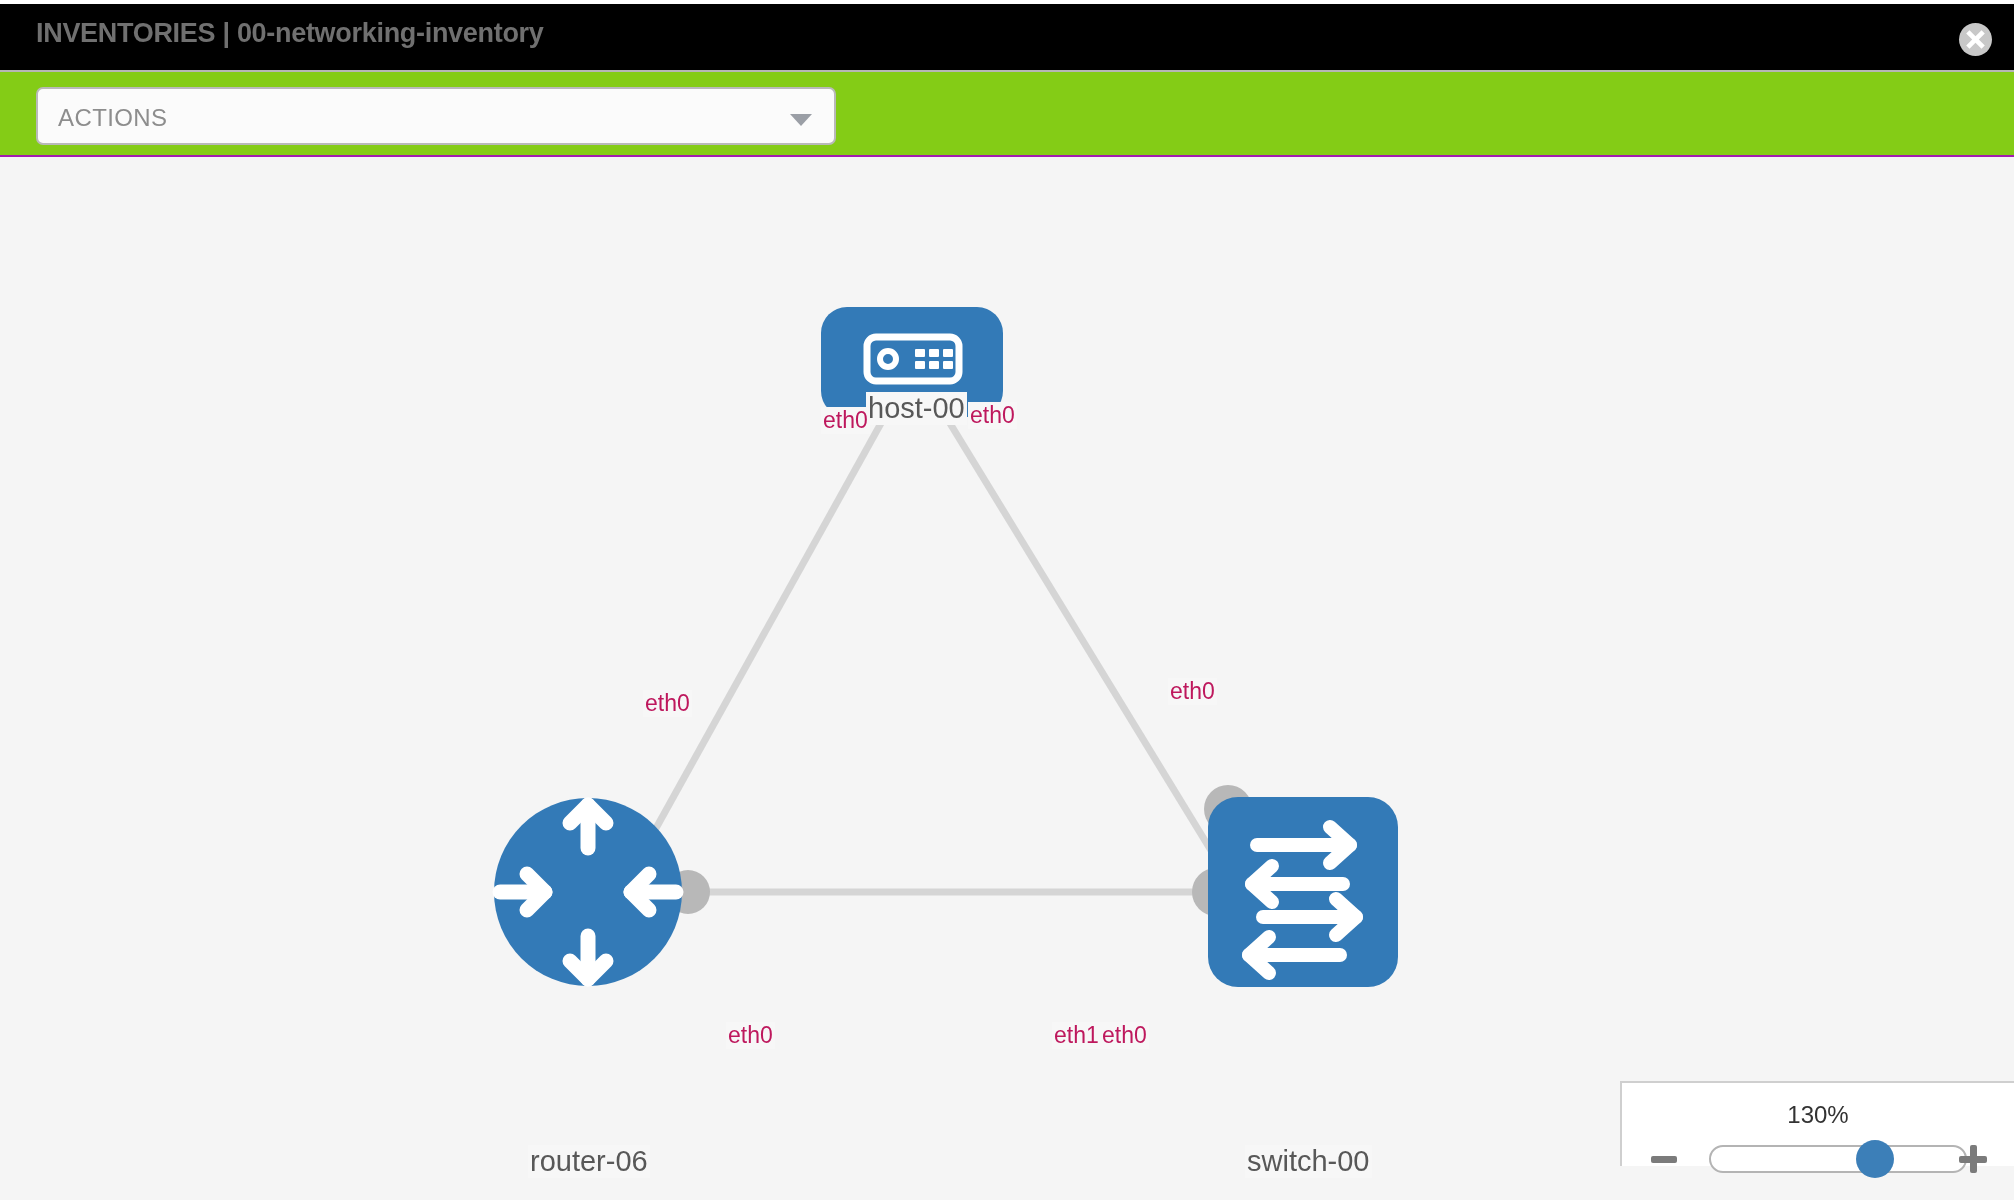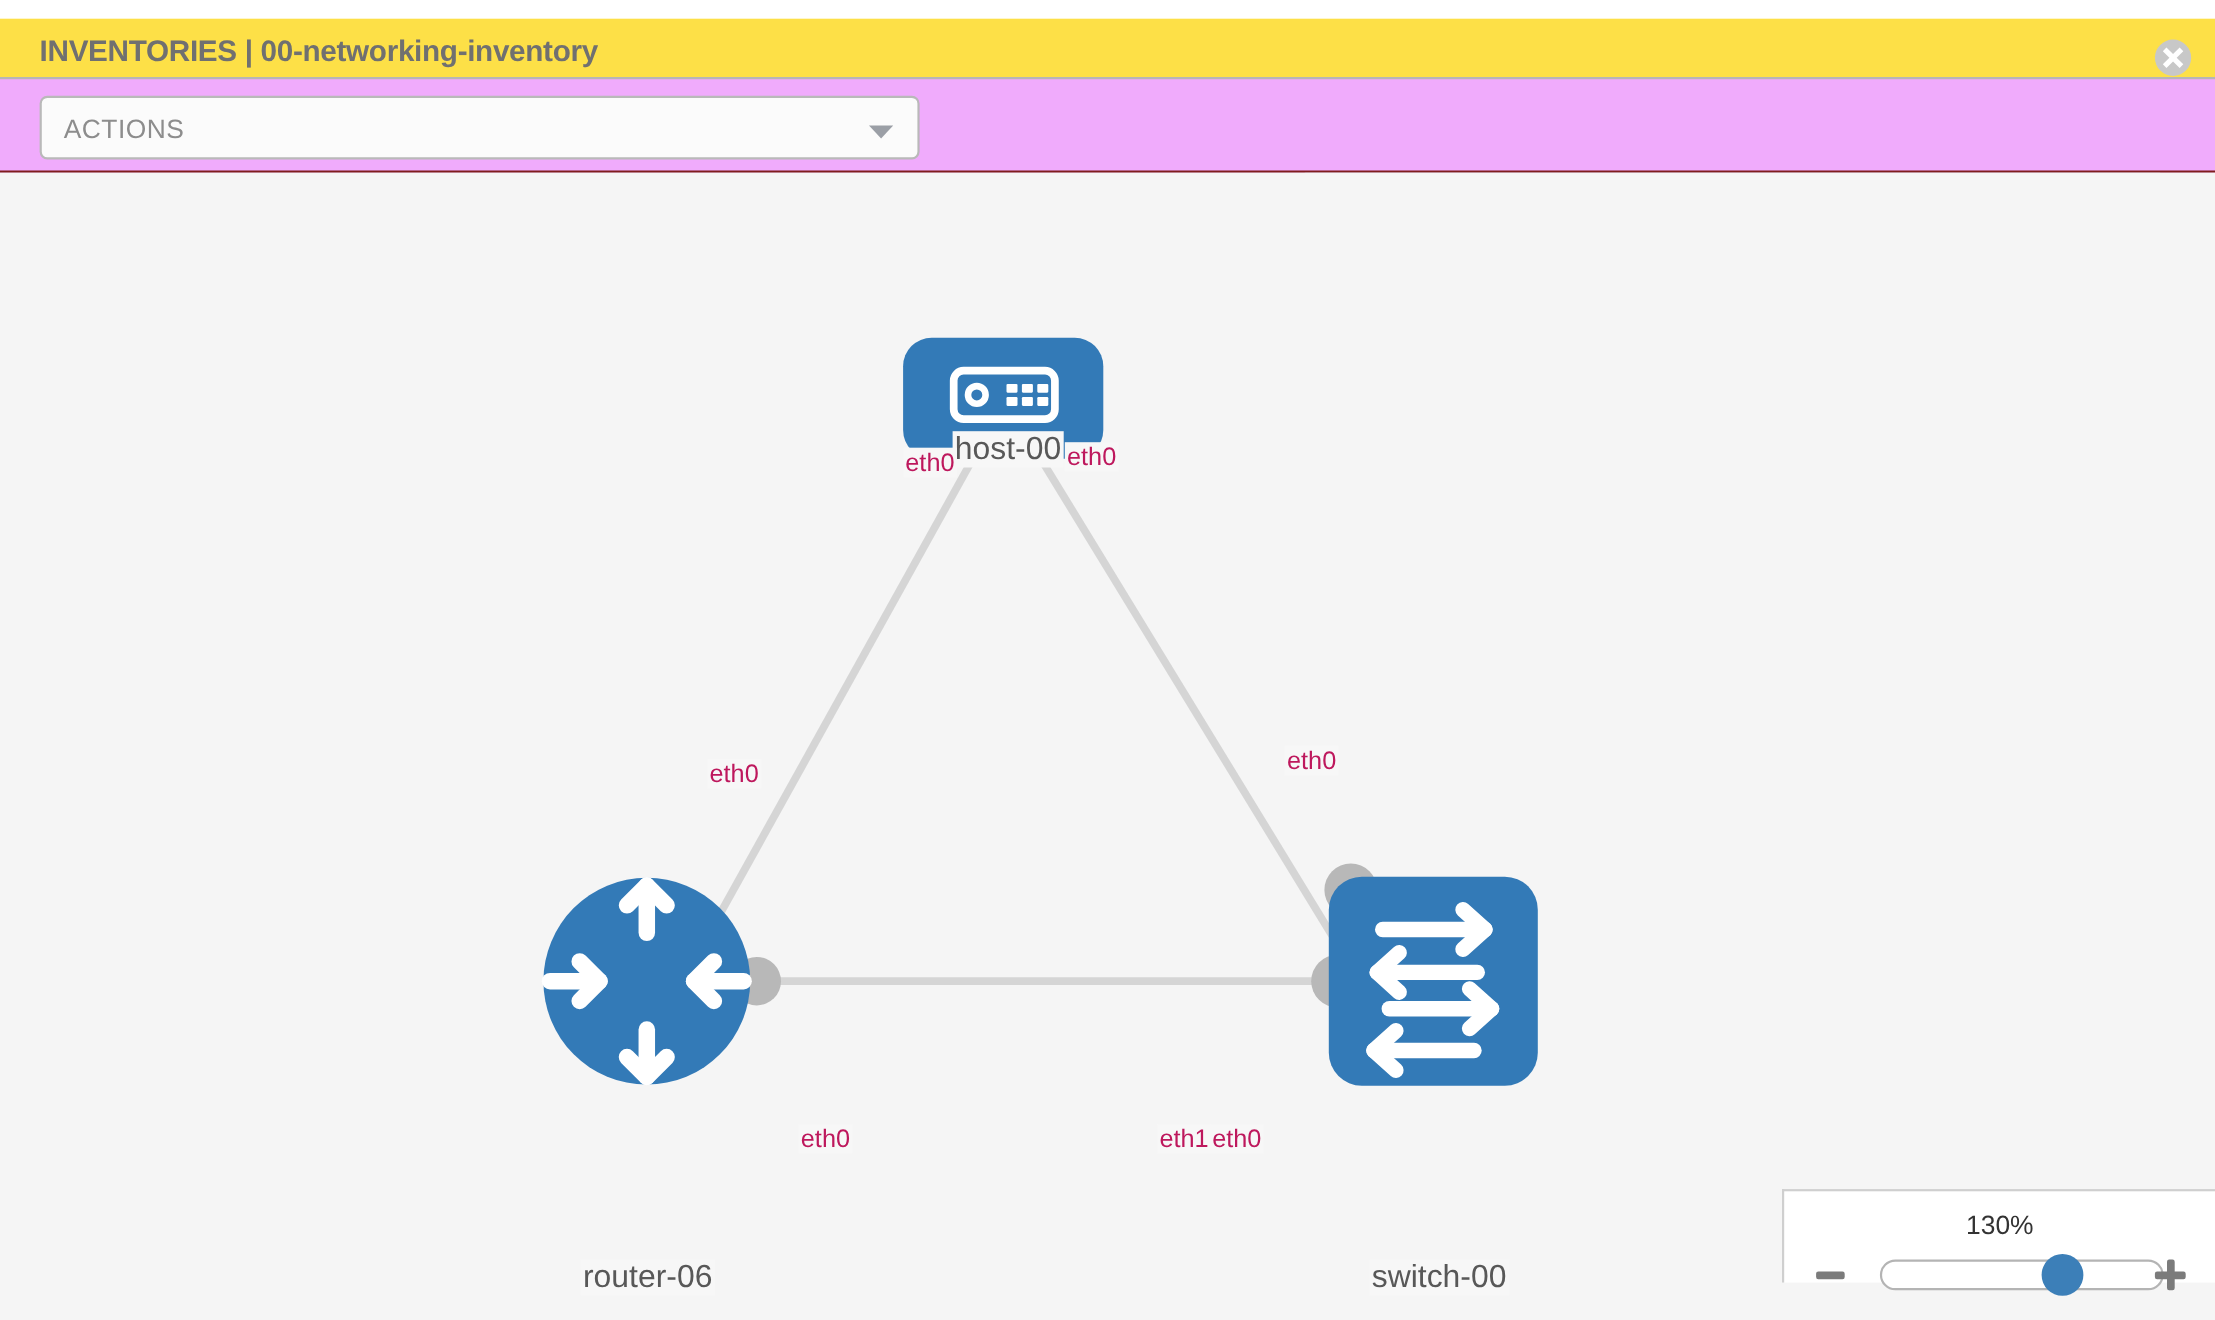--- a/index.html
+++ b/index.html
@@ -14,24 +14,24 @@
   #app {
     position: relative;
     width: 2014px;
     height: 1200px;
     background: #ffffff;
   }
 
   
   .header {
     position: absolute;
-    left: 0; top: 17px;
+    left: 0; top: 4px;
     width: 2014px;
     height: 70px;
-    background: #fde047;
+    background: #000000;
   }
   .header-title {
     position: absolute;
     left: 36px; top: 14px;
     font-size: 27px;
     font-weight: bold;
     color: #707070;
     letter-spacing: -0.3px;
     white-space: nowrap;
     font-stretch: condensed;
@@ -45,23 +45,23 @@
     cursor: pointer;
   }
   .close-btn svg { display: block; }
 
   
   .toolbar {
     position: absolute;
     left: 0; top: 70px;
     width: 2014px;
     height: 87px;
-    background: #f0abfc;
+    background: #84cc16;
     border-top: 2px solid #b6b6b6;
-    border-bottom: 2px solid #7f1d1d;
+    border-bottom: 2px solid #a21caf;
   }
   .actions-select {
     position: absolute;
     left: 36px; top: 15px;
     width: 800px; height: 58px;
     background: #fbfbfb;
     border: 2px solid #b9b9b9;
     border-radius: 7px;
     cursor: pointer;
   }

